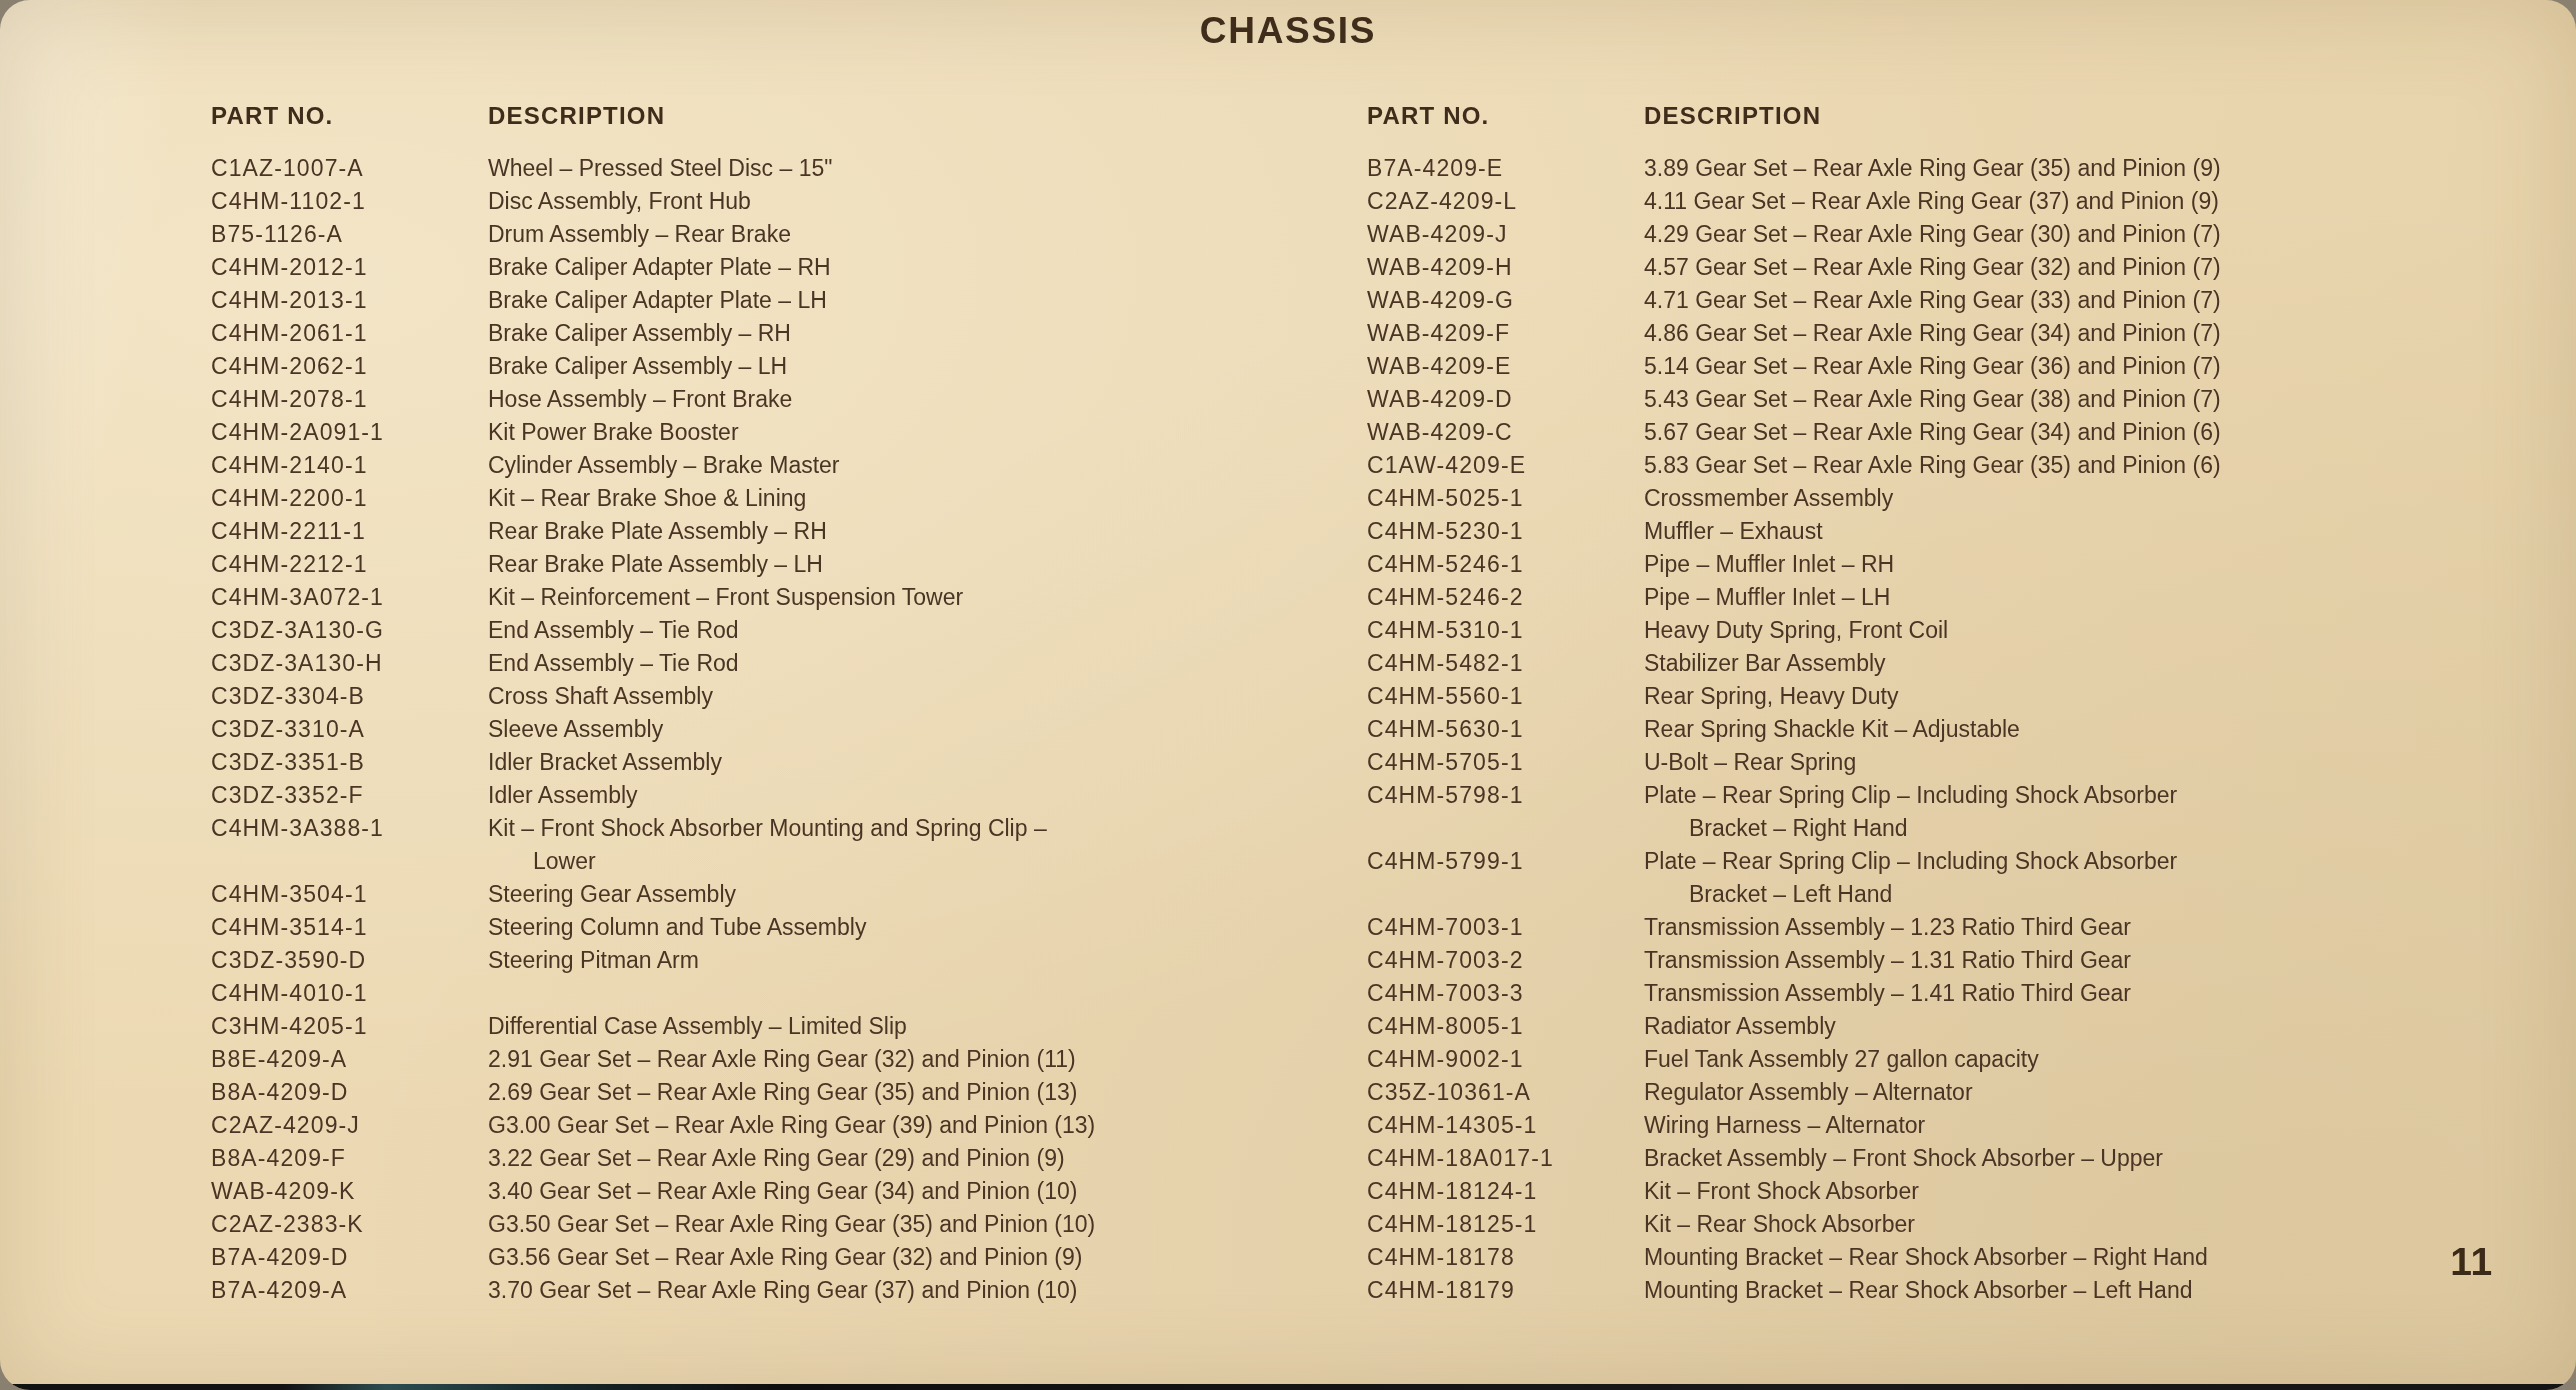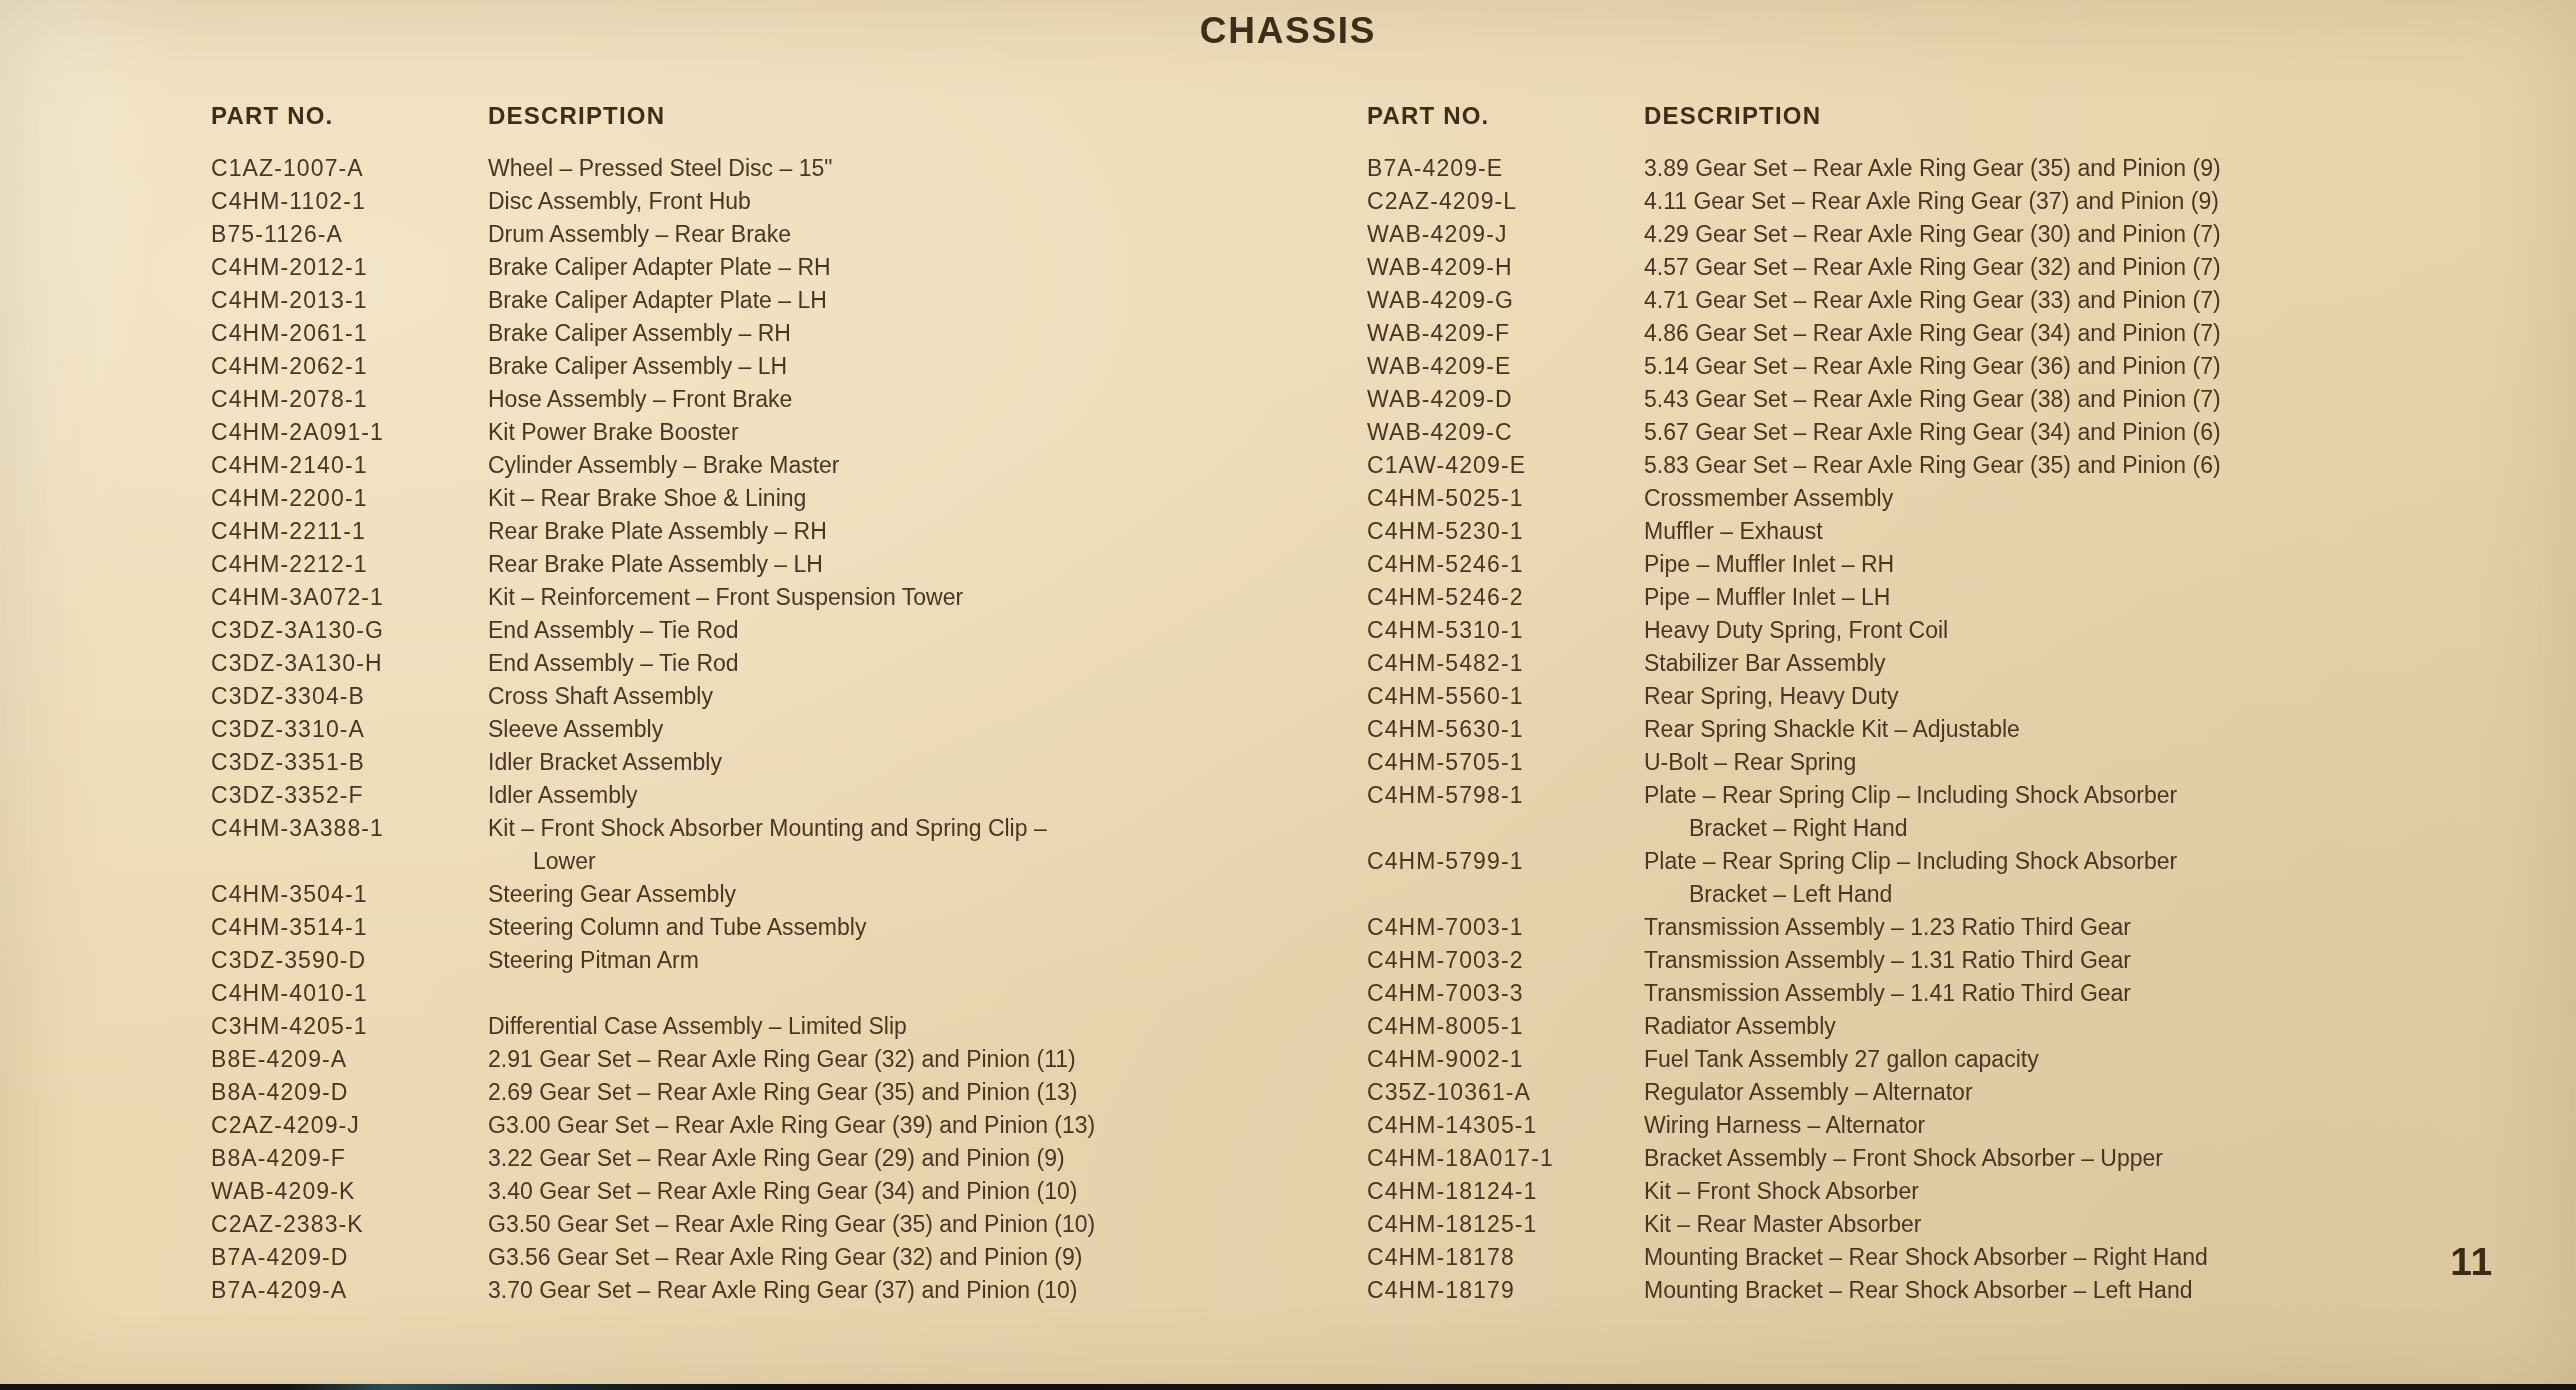--- a/index.html
+++ b/index.html
@@ -8,20 +8,21 @@
     width:2576px;height:1390px;
     background-color:#ecdab4;
     background-image:
       radial-gradient(ellipse at 12% 20%, rgba(255,250,235,0.35), rgba(255,250,235,0) 55%),
       radial-gradient(ellipse at 85% 90%, rgba(120,90,40,0.10), rgba(120,90,40,0) 60%),
       linear-gradient(100deg, #f0e3c6 0%, #ecd9b2 7%, #ebd8b2 58%, #e6d2aa 100%);
     box-shadow: inset 0 0 99px rgba(110,85,45,0.18);
     overflow:hidden;
     font-family:"Liberation Sans", sans-serif;
     color:#4a3424;
+    border-radius:30px;
   }
   .title{
     position:absolute;top:10px;left:0;width:100%;
     text-align:center;
     font-size:37px;font-weight:700;letter-spacing:1.7px;
     color:#3f2c1b;
   }
   .col{position:absolute;top:85px;width:1173px;margin-top:15px;}
   .col-left{left:211px;}
   .col-right{left:1367px;}
@@ -444,21 +445,21 @@
         </div>
         <div class="row">
           <span class="part">C4HM-18124-1</span>
           <div class="desc">
             <div>Kit – Front Shock Absorber</div>
           </div>
         </div>
         <div class="row">
           <span class="part">C4HM-18125-1</span>
           <div class="desc">
-            <div>Kit – Rear Master Absorber</div>
+            <div>Kit – Rear Shock Absorber</div>
           </div>
         </div>
         <div class="row">
           <span class="part">C4HM-18178</span>
           <div class="desc">
             <div>Mounting Bracket – Rear Shock Absorber – Right Hand</div>
           </div>
         </div>
         <div class="row">
           <span class="part">C4HM-18179</span>

